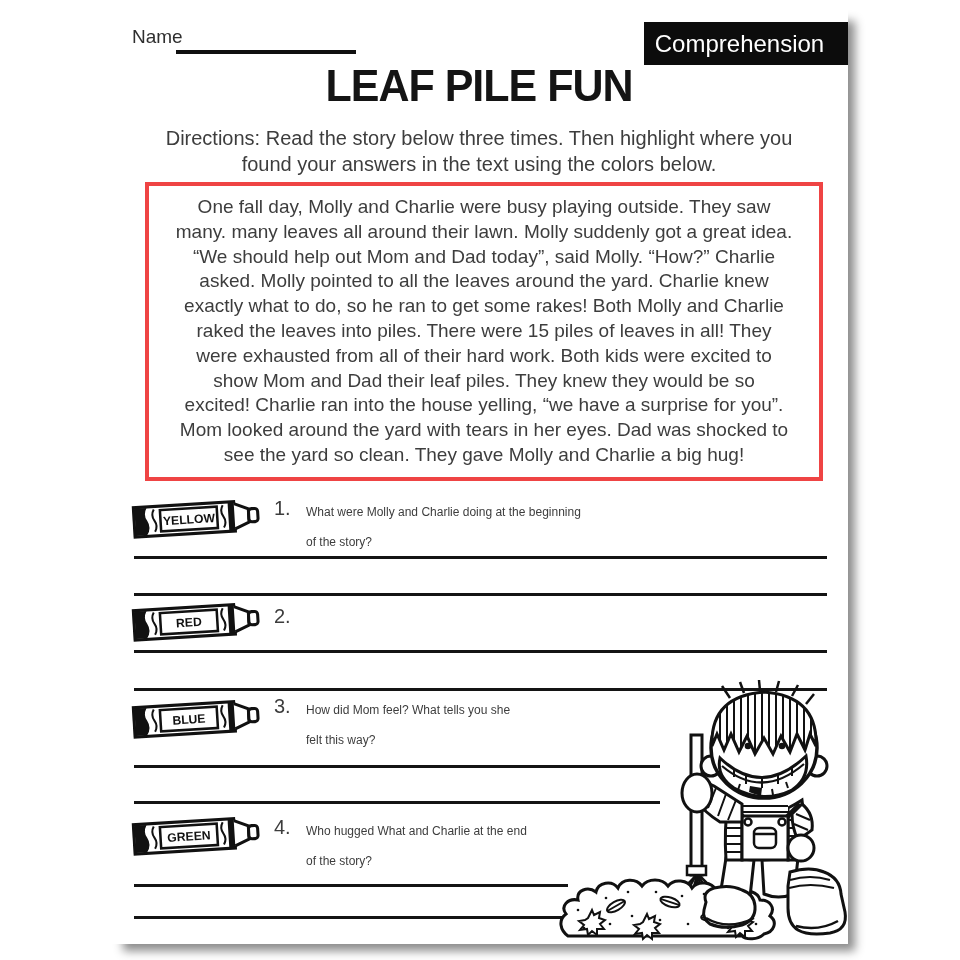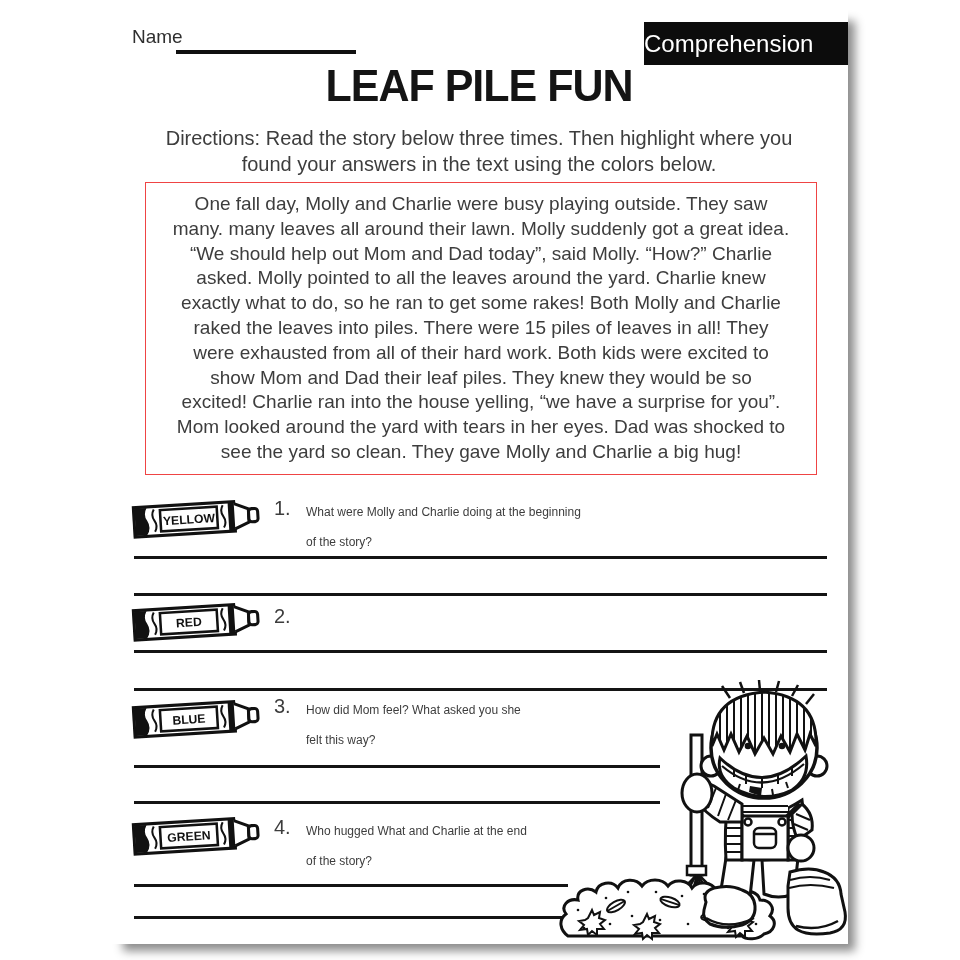--- a/index.html
+++ b/index.html
@@ -11,29 +11,29 @@
     position:absolute;left:110px;top:8px;width:738px;height:936px;background:#ffffff;
     box-shadow:10px 10px 9px -3px rgba(0,0,0,0.45);
   }
   .abs{position:absolute;}
   .prewrap{white-space:pre-line;}
 
   .name-label{left:22px;top:18px;font-size:19px;color:#2f2f2f;}
   .name-line{left:66px;top:42px;width:180px;height:4px;background:#101010;}
   .badge{
     right:0;top:14px;width:204px;height:43px;background:#0c0c0c;color:#ffffff;
-    font-size:24px;line-height:43px;text-align:left;padding-right:13px;box-sizing:border-box;
+    font-size:24px;line-height:43px;text-align:center;padding-right:13px;box-sizing:border-box;
   }
   .title{
     left:0;right:0;top:54px;text-align:center;font-size:43px;font-weight:bold;color:#141414;
     letter-spacing:-1px;transform:scaleY(1.02);
   }
   .directions{left:0;right:0;top:117px;text-align:center;font-size:20px;line-height:26px;color:#3d3d3d;}
   .story-box{
-    left:35px;top:174px;width:654px;border:1px solid #ef4444;padding:9px 8px;
+    left:35px;top:174px;width:654px;border:4px solid #ef4444;padding:9px 8px;
     text-align:center;font-size:19px;line-height:24.8px;color:#3d3d3d;
   }
   .crayon{width:132px;height:44px;transform:rotate(-3.5deg);}
   .crayon text{font-family:"Liberation Sans",sans-serif;font-weight:bold;}
   .crayon-1{left:22px;top:488px;}
   .crayon-2{left:22px;top:591px;}
   .crayon-3{left:22px;top:688px;}
   .crayon-4{left:22px;top:805px;}
   .q-num{font-size:20px;color:#3d3d3d;}
   .q-text{font-size:12px;line-height:30px;color:#3d3d3d;}
@@ -113,21 +113,21 @@
     <path d="M3,8 L15,8 Q11,15 15,21 Q19,28 14,35 L3,35 Z" fill="#111"></path>
     <path d="M22,10 q-3.5,5.5 0,11 q3.5,5.5 0,11" fill="none" stroke="#111" stroke-width="2"></path>
     <rect x="28" y="11" width="56" height="21" fill="#fff" stroke="#111" stroke-width="2.5"></rect>
     <path d="M90,10 q-3.5,5.5 0,11 q3.5,5.5 0,11" fill="none" stroke="#111" stroke-width="2"></path>
     <rect x="95" y="7" width="6" height="29" fill="#111"></rect>
     <path d="M101,9 L115,15 L115,28 L101,34" fill="#fff" stroke="#111" stroke-width="3"></path>
     <rect x="115" y="15" width="9" height="13" rx="3" fill="#fff" stroke="#111" stroke-width="3"></rect>
     <text x="56" y="26" text-anchor="middle" font-size="12" fill="#111">BLUE</text>
   </svg>
   <div class="abs q-num q3-num">3.</div>
-  <div class="abs q-text q3-text prewrap">How did Mom feel? What asked you she
+  <div class="abs q-text q3-text prewrap">How did Mom feel? What tells you she
 felt this way?</div>
   <div class="abs ans l3a"></div>
   <div class="abs ans l3b"></div>
 
   <svg class="abs crayon crayon-4" viewBox="0 0 130 42">
     <rect x="2" y="7" width="99" height="29" fill="#fff" stroke="#111" stroke-width="3"></rect>
     <path d="M3,8 L15,8 Q11,15 15,21 Q19,28 14,35 L3,35 Z" fill="#111"></path>
     <path d="M22,10 q-3.5,5.5 0,11 q3.5,5.5 0,11" fill="none" stroke="#111" stroke-width="2"></path>
     <rect x="28" y="11" width="56" height="21" fill="#fff" stroke="#111" stroke-width="2.5"></rect>
     <path d="M90,10 q-3.5,5.5 0,11 q3.5,5.5 0,11" fill="none" stroke="#111" stroke-width="2"></path>

